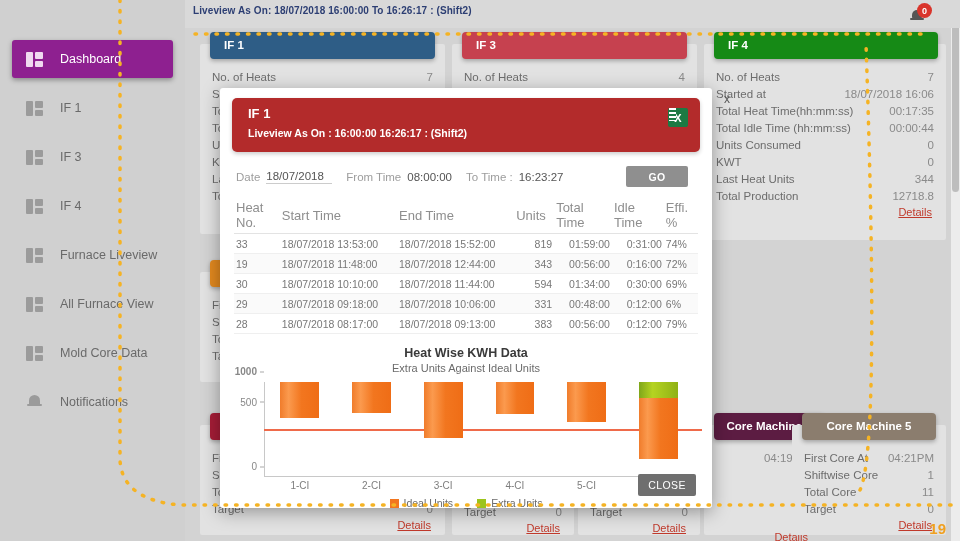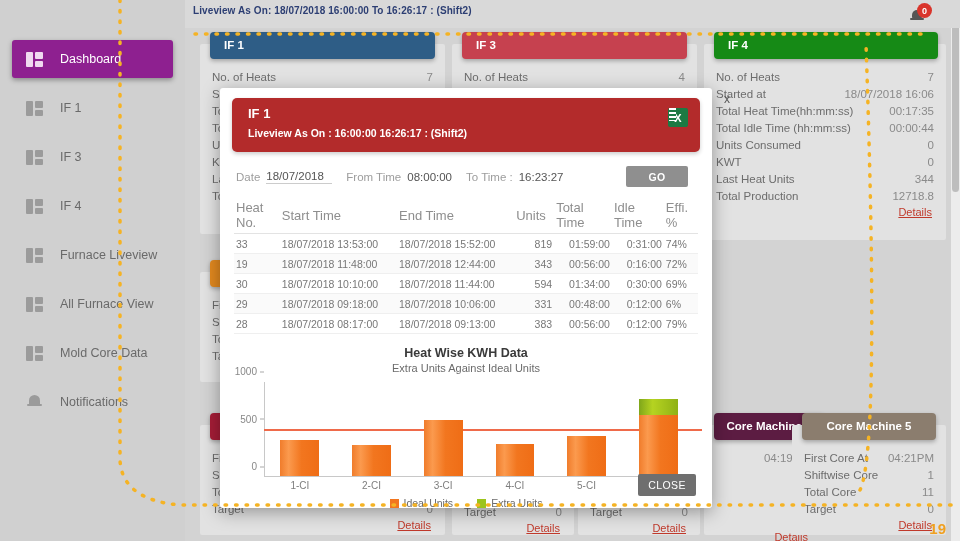--- a/index.html
+++ b/index.html
@@ -207,21 +207,21 @@
   .plot { position: relative; margin: 8px 18px 0 44px; height: 95px; }
   .ytick { position: absolute; right: 100%; margin-right: 7px; font-size: 10px; color: #888; transform: translateY(-50%); }
   .ytick::after {
     content: ""; position: absolute; left: 100%; top: 50%;
     width: 4px; height: 1px; background: #aaa; margin-left: 3px;
   }
   .axis-x { position: absolute; left: 0; right: 0; bottom: 0; height: 1px; background: #c8c8c8; }
   .axis-y { position: absolute; left: 0; top: 0; bottom: 0; width: 1px; background: #c8c8c8; }
   .refline { position: absolute; left: 0; right: -8px; height: 2px; background: #ef6a4a; }
   .bars { position: absolute; left: 0; right: 0; bottom: 1px; top: 0; display: flex; }
-  .bslot { flex: 1; position: relative; display: flex; justify-content: center; align-items: flex-end; }
+  .bslot { flex: 1; position: relative; display: flex; justify-content: center; }
   .bar { position: relative; width: 54%; display: flex; flex-direction: column; justify-content: flex-end; }
   .seg-ideal { background: linear-gradient(to right,#f07c2b 0%,#fb9a4e 22%,#f2761f 55%,#ef6d16 100%); }
   .seg-extra { background: linear-gradient(to right,#7fa61a 0%,#b5d321 35%,#8fb115 100%); }
   .xlab { position: absolute; top: 100%; margin-top: 4px; font-size: 10px; color: #7d7d7d; white-space: nowrap; }
   .legend { display: flex; justify-content: center; gap: 24px; margin-top: 20px; font-size: 10.5px; color: #6b6b6b; }
   .legend span.sw { display: inline-block; width: 9px; height: 9px; margin-right: 5px; vertical-align: -1px; }
   .close-btn {
     position: absolute; right: 16px; bottom: 12px;
     background: #6f6f6f; color: #fff; border: none;
     font-size: 10.5px; width: 58px; height: 22px; border-radius: 2px;
@@ -597,22 +597,22 @@
       </tbody>
     </table>
 
     <div class="chart-wrap">
       <div class="chart-title">Heat Wise KWH Data</div>
       <div class="chart-sub">Extra Units Against Ideal Units</div>
       <div class="plot" id="plot">
         <div class="axis-y"></div>
         <div class="axis-x"></div>
       <div class="ytick" style="bottom: 0%; margin-bottom: 0px; top: auto;">0</div>
-          <div class="ytick" style="bottom: 50%; margin-bottom: 0px; top: auto;">500</div>
-          <div class="ytick" style="bottom: 100%; margin-bottom: 0px; top: auto;">1000</div>
+          <div class="ytick" style="bottom: 50%; margin-bottom: 17px; top: auto;">500</div>
+          <div class="ytick" style="bottom: 100%; margin-bottom: 0px; top: auto; font-weight: bold;">1000</div>
           <div class="refline" style="bottom: 48%; background: rgb(239, 106, 74);"></div>
           <div class="bars">
             <div class="bslot">
               <div class="bar" style="height: 38.3%;">
                 <div class="seg-ideal" style="height: 100%;"></div>
               </div>
               <div class="xlab">1-CI</div>
             </div>
             <div class="bslot">
               <div class="bar" style="height: 33.1%;">

